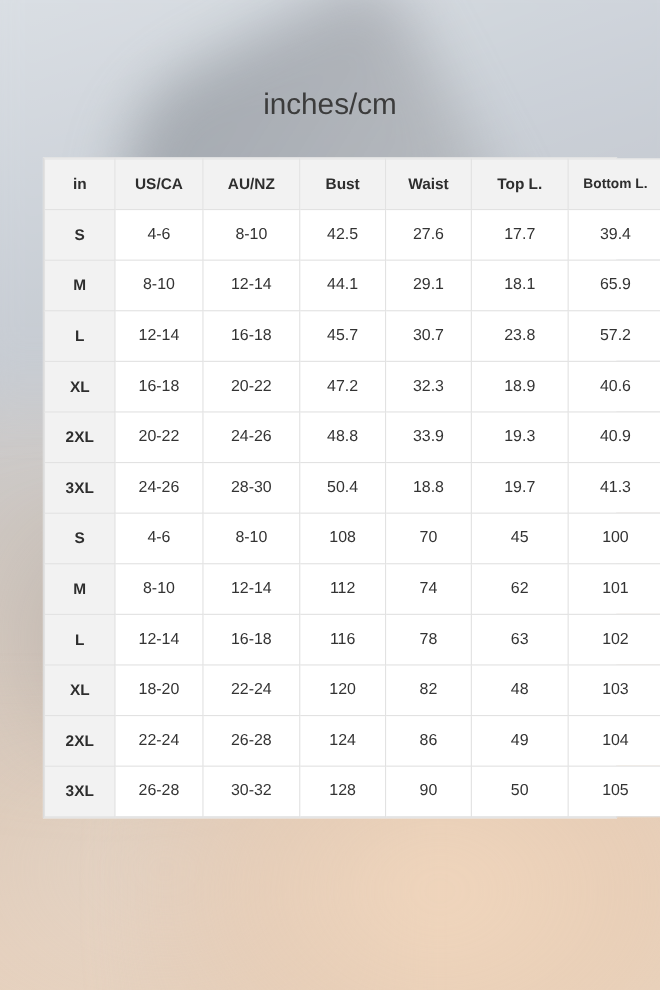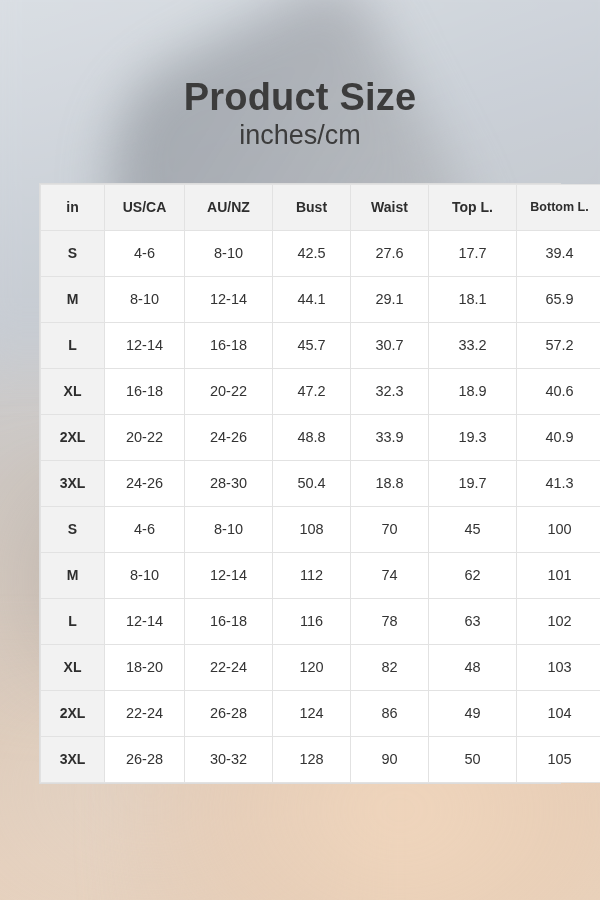--- a/index.html
+++ b/index.html
@@ -128,21 +128,20 @@
 
 <div class="page">
   <div class="bg-shape bg-sky"></div>
   <div class="bg-shape bg-wing"></div>
   <div class="bg-shape bg-dark"></div>
   <div class="bg-shape bg-haze"></div>
   <div class="bg-shape bg-glow"></div>
 
   <div class="content">
     <div class="title-block">
-      <div class="title">Product Size</div>
       <div class="subtitle">inches/cm</div>
     </div>
 
     <div class="table-wrap">
       <table class="size-table">
         <colgroup>
           <col class="c0">
             <col class="c1">
             <col class="c2">
             <col class="c3">
@@ -178,21 +177,21 @@
             <td>29.1</td>
             <td>18.1</td>
             <td>65.9</td>
           </tr>
           <tr>
             <td class="rowlabel">L</td>
             <td>12-14</td>
             <td>16-18</td>
             <td>45.7</td>
             <td>30.7</td>
-            <td>33.2</td>
+            <td>23.8</td>
             <td>57.2</td>
           </tr>
           <tr>
             <td class="rowlabel">XL</td>
             <td>16-18</td>
             <td>20-22</td>
             <td>47.2</td>
             <td>32.3</td>
             <td>18.9</td>
             <td>40.6</td>

